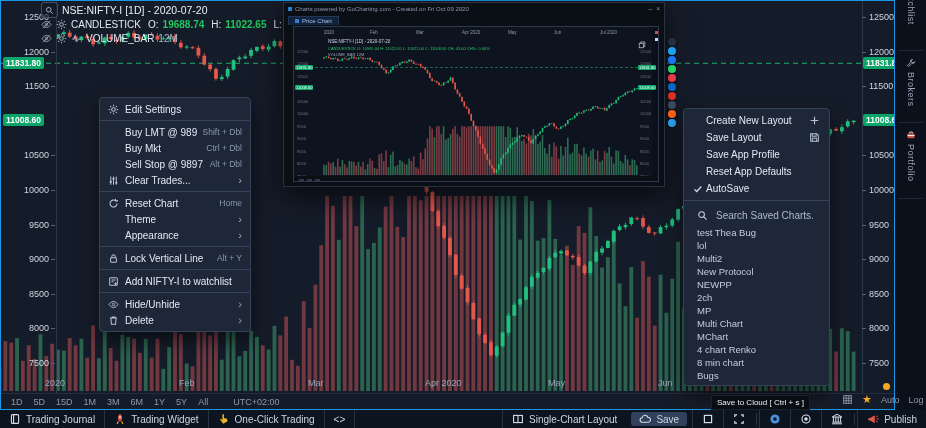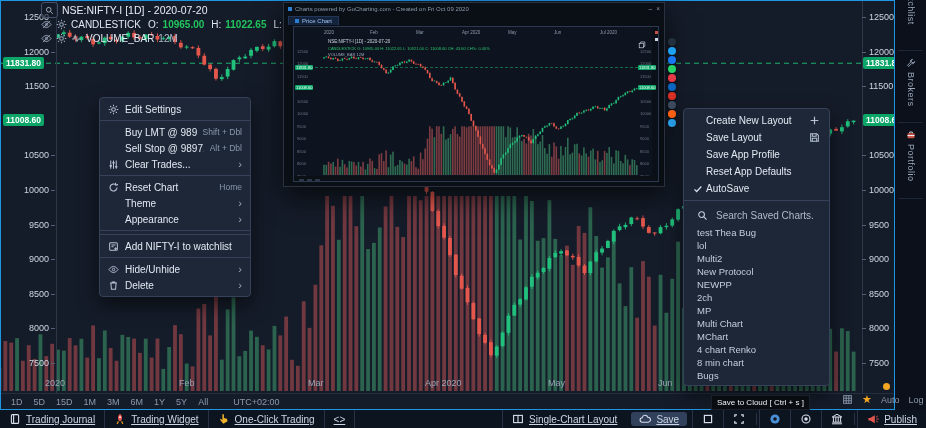--- a/index.html
+++ b/index.html
@@ -105,21 +105,21 @@
              color:#aeb9c9;font-size:10px;}
   .lm-search .lic{color:#c3cddd;}
   .lm-li{height:13px;display:flex;align-items:center;padding-left:13px;font-size:9.5px;color:#c3cddd;cursor:pointer;}
   
   .tooltip{position:absolute;left:711px;top:395px;z-index:60;background:#090c11;color:#eef2f8;
            font-size:8px;padding:2px 5px;border:1px solid #1b212c;white-space:nowrap;}
   
   .footer{position:absolute;left:0;top:410px;width:926px;height:18px;background:#0c1420;
           display:flex;align-items:center;font-size:10px;color:#cdd6e2;box-sizing:border-box;z-index:50;}
   .fbtn{display:flex;align-items:center;gap:5px;padding:0 9px;height:100%;border-right:1px solid #273345;
-        cursor:pointer;white-space:nowrap;text-decoration:underline;}
+        cursor:pointer;white-space:nowrap;}
   .fbtn.rb{border-right:none;border-left:1px solid #273345;}
   .fbtn .fic{width:12px;height:12px;display:flex;color:#d7deea;}
   .fbtn .fic svg{width:12px;height:12px;}
   .fbtn.save-active{background:#32415b;border:none;border-radius:3px;height:14px;margin:0 5px;padding:0 8px;}
   .fspacer{flex:1;}
   .fdiv{width:1px;height:12px;background:#273345;margin:0 2px;}
 </style>
 </head>
 <body>
 
@@ -608,21 +608,21 @@
             </svg>
           </span>
         <span class="lic">
             <svg viewBox="0 0 12 12" fill="none" stroke="currentColor" stroke-width="1.1">
               <circle cx="6" cy="6" r="2"></circle>
               <path d="M6 .8v1.7M6 9.5v1.7M.8 6h1.7M9.5 6h1.7M2.3 2.3l1.2 1.2M8.5 8.5l1.2 1.2M9.7 2.3L8.5 3.5M3.5 8.5L2.3 9.7"></path>
             </svg>
           </span>
         <span class="ser">CANDLESTICK</span>
         <span class="okey">O:</span>
-          <span class="oval">10965.00</span>
+          <span class="oval">19688.74</span>
         <span class="okey">H:</span>
           <span class="oval">11022.65</span>
         <span class="okey">L:</span>
           <span class="oval">10921.00</span>
         <span class="okey">C:</span>
           <span class="oval">11008.6</span>
       </div>
       <div class="lrow">
         <span class="lic">
             <svg viewBox="0 0 12 12" fill="none" stroke="currentColor" stroke-width="1">
@@ -1207,20 +1207,25 @@
         <span class="cm-lb">Edit Settings</span>
       </div>
       <div class="m-div"></div>
       <div class="cm-item">
         <span class="cm-ic"></span>
         <span class="cm-lb">Buy LMT @ 9897.59</span>
         <span class="cm-sc">Shift + Dbl</span>
       </div>
       <div class="cm-item">
         <span class="cm-ic"></span>
+        <span class="cm-lb">Buy Mkt</span>
+        <span class="cm-sc">Ctrl + Dbl</span>
+      </div>
+      <div class="cm-item">
+        <span class="cm-ic"></span>
         <span class="cm-lb">Sell Stop @ 9897.59</span>
         <span class="cm-sc">Alt + Dbl</span>
       </div>
       <div class="cm-item">
         <span class="cm-ic">
           <svg viewBox="0 0 12 12" fill="none" stroke="currentColor" stroke-width="1.1">
             <path d="M3 1.5v9M6 1.5v9M9 1.5v9"></path>
             <path d="M1.8 7.5h2.4M4.8 4h2.4M7.8 8.5h2.4" stroke-width="1.7"></path>
           </svg>
         </span>
@@ -1242,20 +1247,30 @@
         <span class="cm-ic"></span>
         <span class="cm-lb">Theme</span>
         <span class="cm-ch">›</span>
       </div>
       <div class="cm-item">
         <span class="cm-ic"></span>
         <span class="cm-lb">Appearance</span>
         <span class="cm-ch">›</span>
       </div>
       <div class="m-div"></div>
+      <div class="cm-item">
+        <span class="cm-ic">
+          <svg viewBox="0 0 12 12" fill="none" stroke="currentColor" stroke-width="1.1">
+            <rect x="2.8" y="5.2" width="6.4" height="5" rx="1"></rect>
+            <path d="M4.2 5.2V3.8a1.8 1.8 0 0 1 3.6 0v1.4"></path>
+          </svg>
+        </span>
+        <span class="cm-lb">Lock Vertical Line</span>
+        <span class="cm-sc">Alt + Y</span>
+      </div>
       <div class="m-div"></div>
       <div class="cm-item">
         <span class="cm-ic">
           <svg viewBox="0 0 12 12" fill="none" stroke="currentColor" stroke-width="1.1">
             <rect x="1.8" y="1.8" width="8.4" height="8.4" rx="1.2"></rect>
             <path d="M3.8 4.4h4.4M3.8 6.4h2.2M8.3 6.9v3M6.8 8.4h3"></path>
           </svg>
         </span>
         <span class="cm-lb">Add NIFTY-I to watchlist</span>
       </div>

